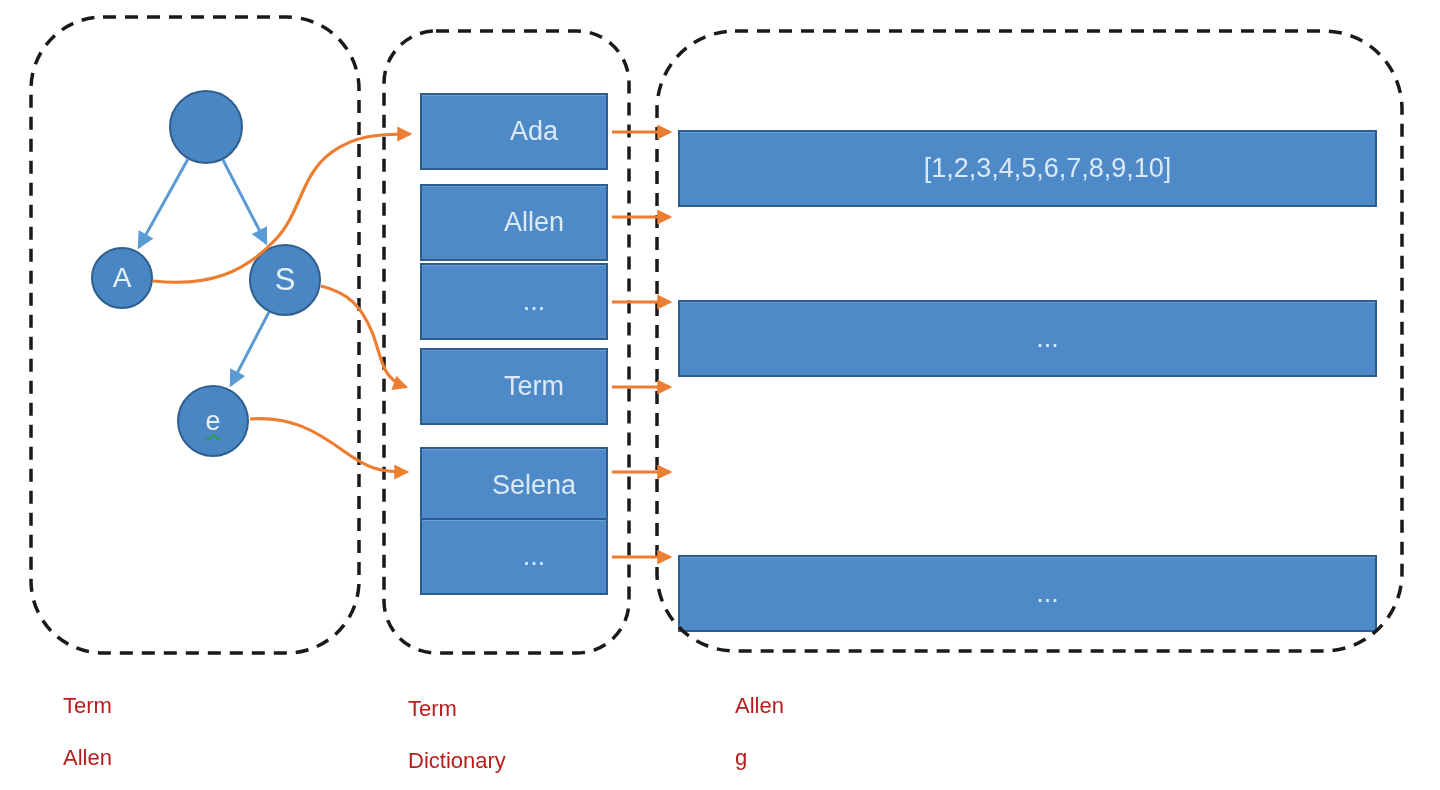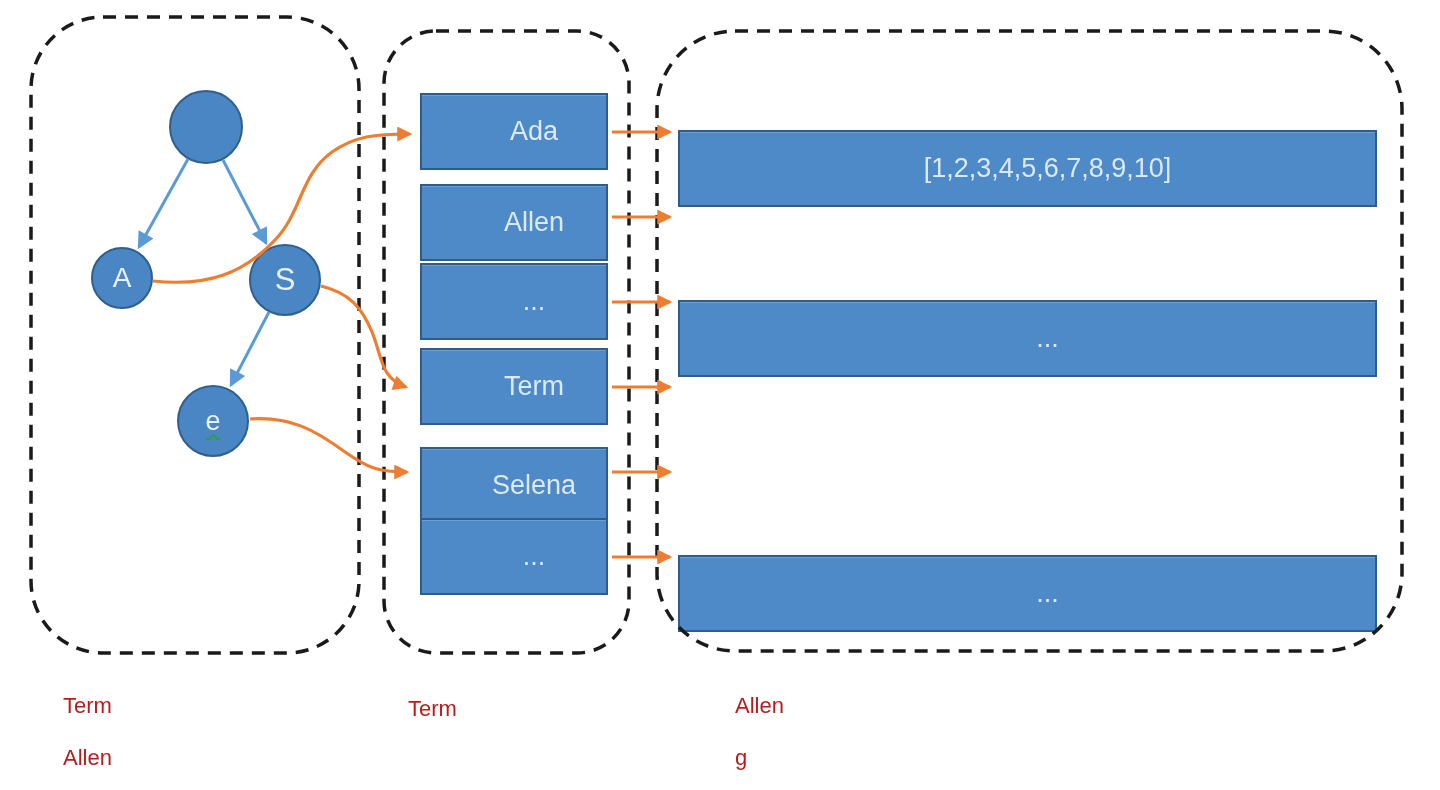--- a/index.html
+++ b/index.html
@@ -134,19 +134,20 @@
     <line x1="612" y1="472" x2="670" y2="472" stroke="#ED7D31" stroke-width="3.2" marker-end="url(#head-orange)"></line>
     <line x1="612" y1="557" x2="670" y2="557" stroke="#ED7D31" stroke-width="3.2" marker-end="url(#head-orange)"></line>
   </svg>
 
   <div class="sect-label" style="left:63px;top:680px;">
     <div>Term</div>
     <div>Allen</div>
   </div>
   <div class="sect-label" style="left:408px;top:683px;">
     <div>Term</div>
+    <div>Dictionary</div>
   </div>
   <div class="sect-label" style="left:735px;top:680px;">
     <div>Allen</div>
     <div>g</div>
   </div>
 
 </div>
 
 </body></html>

